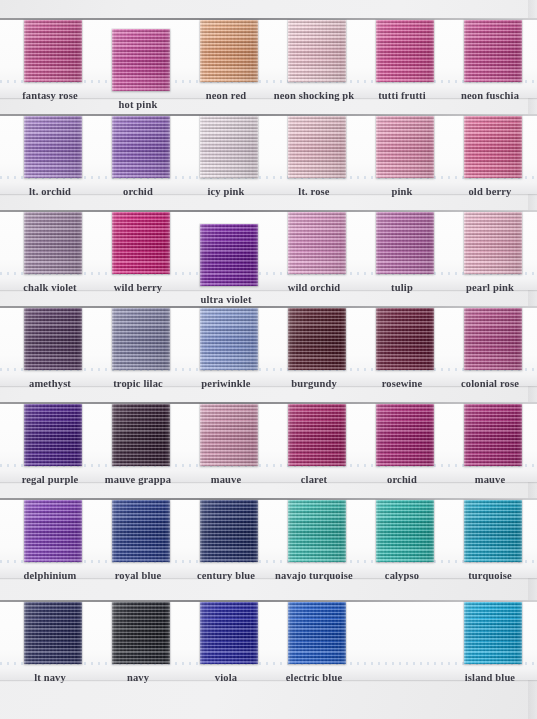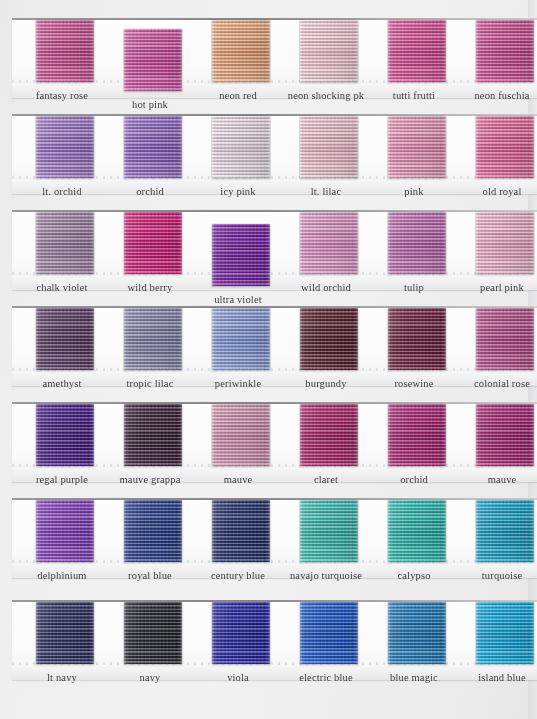--- a/index.html
+++ b/index.html
@@ -31,23 +31,24 @@
     position: absolute;
     right: 0;
     top: 0;
     width: 9px;
     height: 719px;
     background: linear-gradient(90deg, rgba(200,200,203,0.35), rgba(224,224,227,0.1));
   }
 
   .row {
     position: absolute;
-    left: 12px;
+    left: 0;
     width: 473px;
     height: 96px;
+    font-weight: bold;
   }
 
   
   .paper-strip {
     position: absolute;
     left: 0;
     top: 0;
     width: 537px;
     height: 80px;
     background: linear-gradient(180deg, #fdfdfd 0%, #fbfbfb 62%, #f4f4f5 86%, #e7e7e9 100%);
@@ -265,21 +266,21 @@
         </div>
         <div class="cell" style="left: 270px;">
           <div class="swatch">
             <div class="ribcolor" style="background: linear-gradient(rgb(242, 204, 214) 0%, rgb(230, 178, 194) 55%, rgb(242, 204, 214) 100%);"></div>
             <div class="ribs"></div>
             <div class="weft"></div>
             <div class="sheen"></div>
             <div class="edgeL"></div>
             <div class="edgeR"></div>
           </div>
-          <div class="label">lt. lilac</div>
+          <div class="label">lt. rose</div>
         </div>
         <div class="cell" style="left: 358px;">
           <div class="swatch">
             <div class="ribcolor" style="background: linear-gradient(rgb(235, 157, 189) 0%, rgb(222, 129, 168) 55%, rgb(235, 157, 189) 100%);"></div>
             <div class="ribs"></div>
             <div class="weft"></div>
             <div class="sheen"></div>
             <div class="edgeL"></div>
             <div class="edgeR"></div>
           </div>
@@ -287,21 +288,21 @@
         </div>
         <div class="cell" style="left: 446px;">
           <div class="swatch">
             <div class="ribcolor" style="background: linear-gradient(rgb(232, 112, 159) 0%, rgb(216, 84, 138) 55%, rgb(232, 112, 159) 100%);"></div>
             <div class="ribs"></div>
             <div class="weft"></div>
             <div class="sheen"></div>
             <div class="edgeL"></div>
             <div class="edgeR"></div>
           </div>
-          <div class="label">old royal</div>
+          <div class="label">old berry</div>
         </div>
       </div>
       <div class="row" style="top: 210px; border-radius: 20px;">
         <div class="paper-strip"></div>
         <div class="perf"></div>
         <div class="cell" style="left: 6px;">
           <div class="swatch">
             <div class="ribcolor" style="background: linear-gradient(rgb(165, 139, 171) 0%, rgb(142, 114, 150) 55%, rgb(165, 139, 171) 100%);"></div>
             <div class="ribs"></div>
             <div class="weft"></div>
@@ -617,31 +618,20 @@
           <div class="swatch">
             <div class="ribcolor" style="background: linear-gradient(rgb(26, 90, 208) 0%, rgb(12, 69, 180) 55%, rgb(26, 90, 208) 100%);"></div>
             <div class="ribs"></div>
             <div class="weft"></div>
             <div class="sheen"></div>
             <div class="edgeL"></div>
             <div class="edgeR"></div>
           </div>
           <div class="label">electric blue</div>
         </div>
-        <div class="cell" style="left: 358px;">
-          <div class="swatch">
-            <div class="ribcolor" style="background: linear-gradient(rgb(31, 127, 192) 0%, rgb(16, 103, 166) 55%, rgb(31, 127, 192) 100%);"></div>
-            <div class="ribs"></div>
-            <div class="weft"></div>
-            <div class="sheen"></div>
-            <div class="edgeL"></div>
-            <div class="edgeR"></div>
-          </div>
-          <div class="label">blue magic</div>
-        </div>
         <div class="cell" style="left: 446px;">
           <div class="swatch">
             <div class="ribcolor" style="background: linear-gradient(rgb(16, 176, 228) 0%, rgb(4, 150, 204) 55%, rgb(16, 176, 228) 100%);"></div>
             <div class="ribs"></div>
             <div class="weft"></div>
             <div class="sheen"></div>
             <div class="edgeL"></div>
             <div class="edgeR"></div>
           </div>
           <div class="label">island blue</div>

